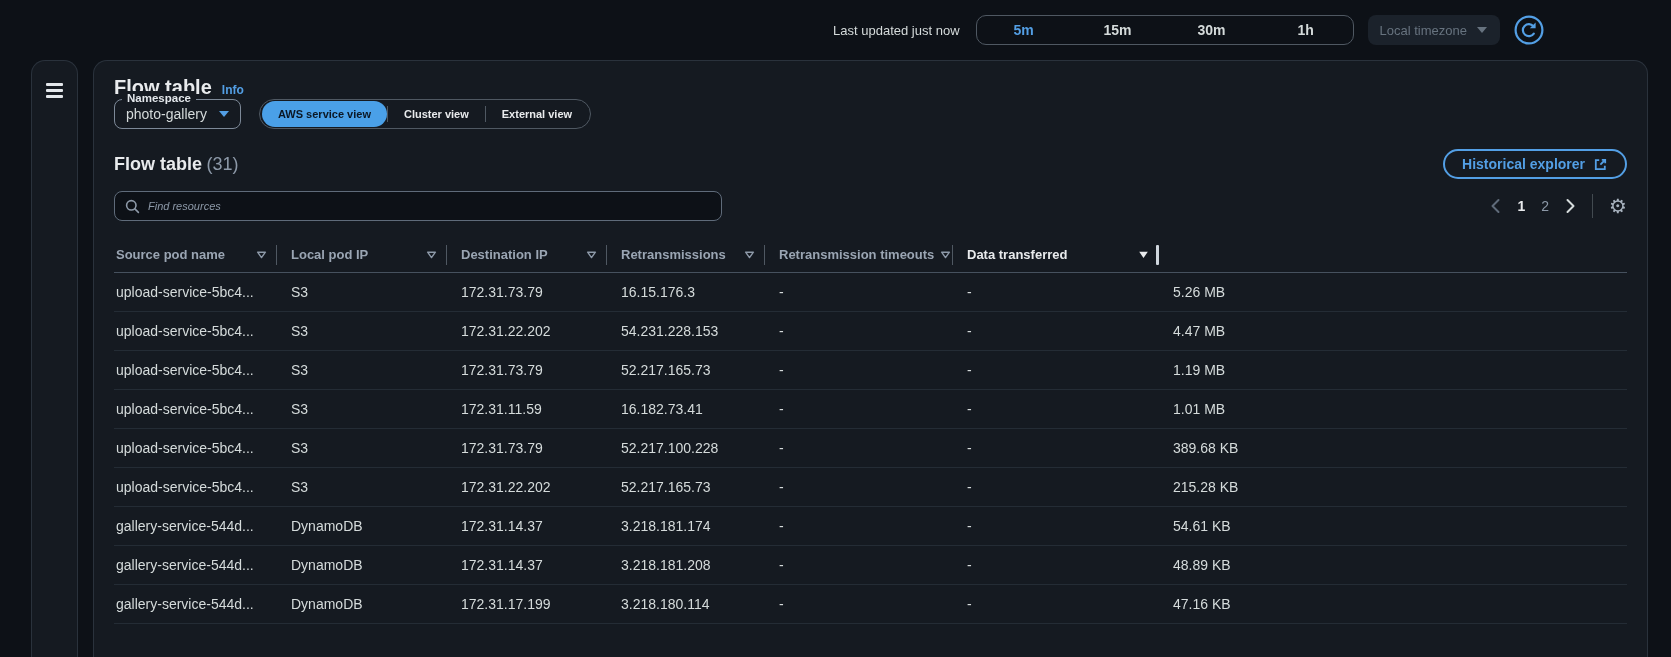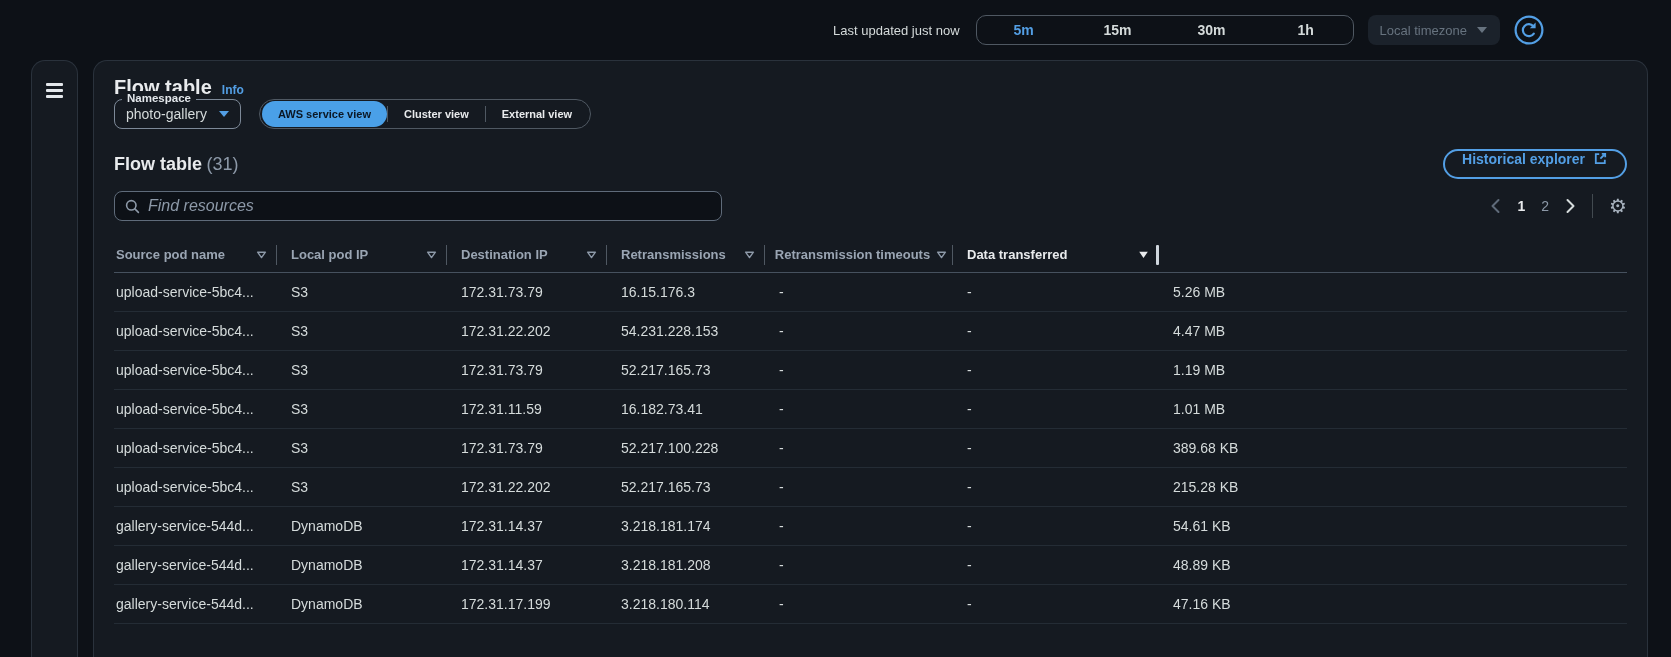--- a/index.html
+++ b/index.html
@@ -63,52 +63,52 @@
     padding:0 16px; font-size:11px; font-weight:bold; color:#e9ebed; height:26px;
     display:flex; align-items:center; border-radius:13px; cursor:pointer; white-space:nowrap;
   }
   .view-item.active { background:#4aa0e8; color:#0b1724; }
   .views-divider { width:1px; height:16px; background:#4f5862; }
   
   .section-row { margin-top:20px; display:flex; align-items:center; justify-content:space-between; }
   .section-title { font-size:18px; font-weight:bold; color:#e9ebed; }
   .section-count { color:#8d99a8; font-weight:normal; }
   .hist-btn {
-    display:flex; align-items:flex-start; gap:8px; border:2px solid #539fe5;
+    display:flex; align-items:center; gap:8px; border:2px solid #539fe5;
     color:#539fe5; font-size:14px; font-weight:bold; border-radius:16px; height:30px;
     padding:0 17px; cursor:pointer; background:transparent; white-space:nowrap;
   }
   
   .toolbar-row { margin-top:12px; display:flex; align-items:center; justify-content:space-between; }
   .search-box {
     width:608px; height:30px; border:1px solid #5f6b7a; border-radius:8px;
     background:#0d1117; display:flex; align-items:center; padding:0 10px; gap:8px;
   }
   .search-box input {
     flex:1; background:transparent; border:none; outline:none;
-    color:#d5dbdb; font-size:16px; font-family:"Liberation Sans", sans-serif;
+    color:#d5dbdb; font-size:11px; font-family:"Liberation Sans", sans-serif;
   }
   .search-box input::placeholder { font-style:italic; color:#8d99a8; }
   .pager { display:flex; align-items:center; gap:16px; }
   .page { font-size:14px; color:#8d99a8; cursor:pointer; }
   .page.current { color:#e9ebed; font-weight:bold; }
   .pager-chev { display:flex; cursor:pointer; }
   .pager-divider { width:1px; height:24px; background:#424a50; }
   .gear {
     font-family:"DejaVu Sans", sans-serif; font-size:20px; color:#a8b3bf;
     line-height:1; cursor:pointer;
   }
   
   .table { margin-top:16px; }
   .thead, .tr { display:grid; grid-template-columns:163px 170px 160px 158px 188px 206px 1fr; }
   .thead { border-bottom:1px solid #46515e; height:36px; }
   .th {
     position:relative; display:flex; align-items:center; gap:6px;
     padding:0 0 0 14px; font-size:13px; font-weight:bold; color:#9aa5b3;
-    cursor:pointer; white-space:nowrap;justify-content:center;
+    cursor:pointer; white-space:nowrap;
   }
   .th:first-child, .td:first-child { padding-left:2px; }
   .th .hicon { margin-left:auto; margin-right:10px; display:flex; }
   .th-div {
     position:absolute; right:0; top:50%; transform:translateY(-50%);
     width:1px; height:20px; background:#4f5862;
   }
   .th.sorted { color:#e9ebed; }
   .th.sorted .th-div { width:3px; height:20px; background:#cfd6dd; border-radius:1px; }
   .tr { height:39px; border-bottom:1px solid #242c35; }

